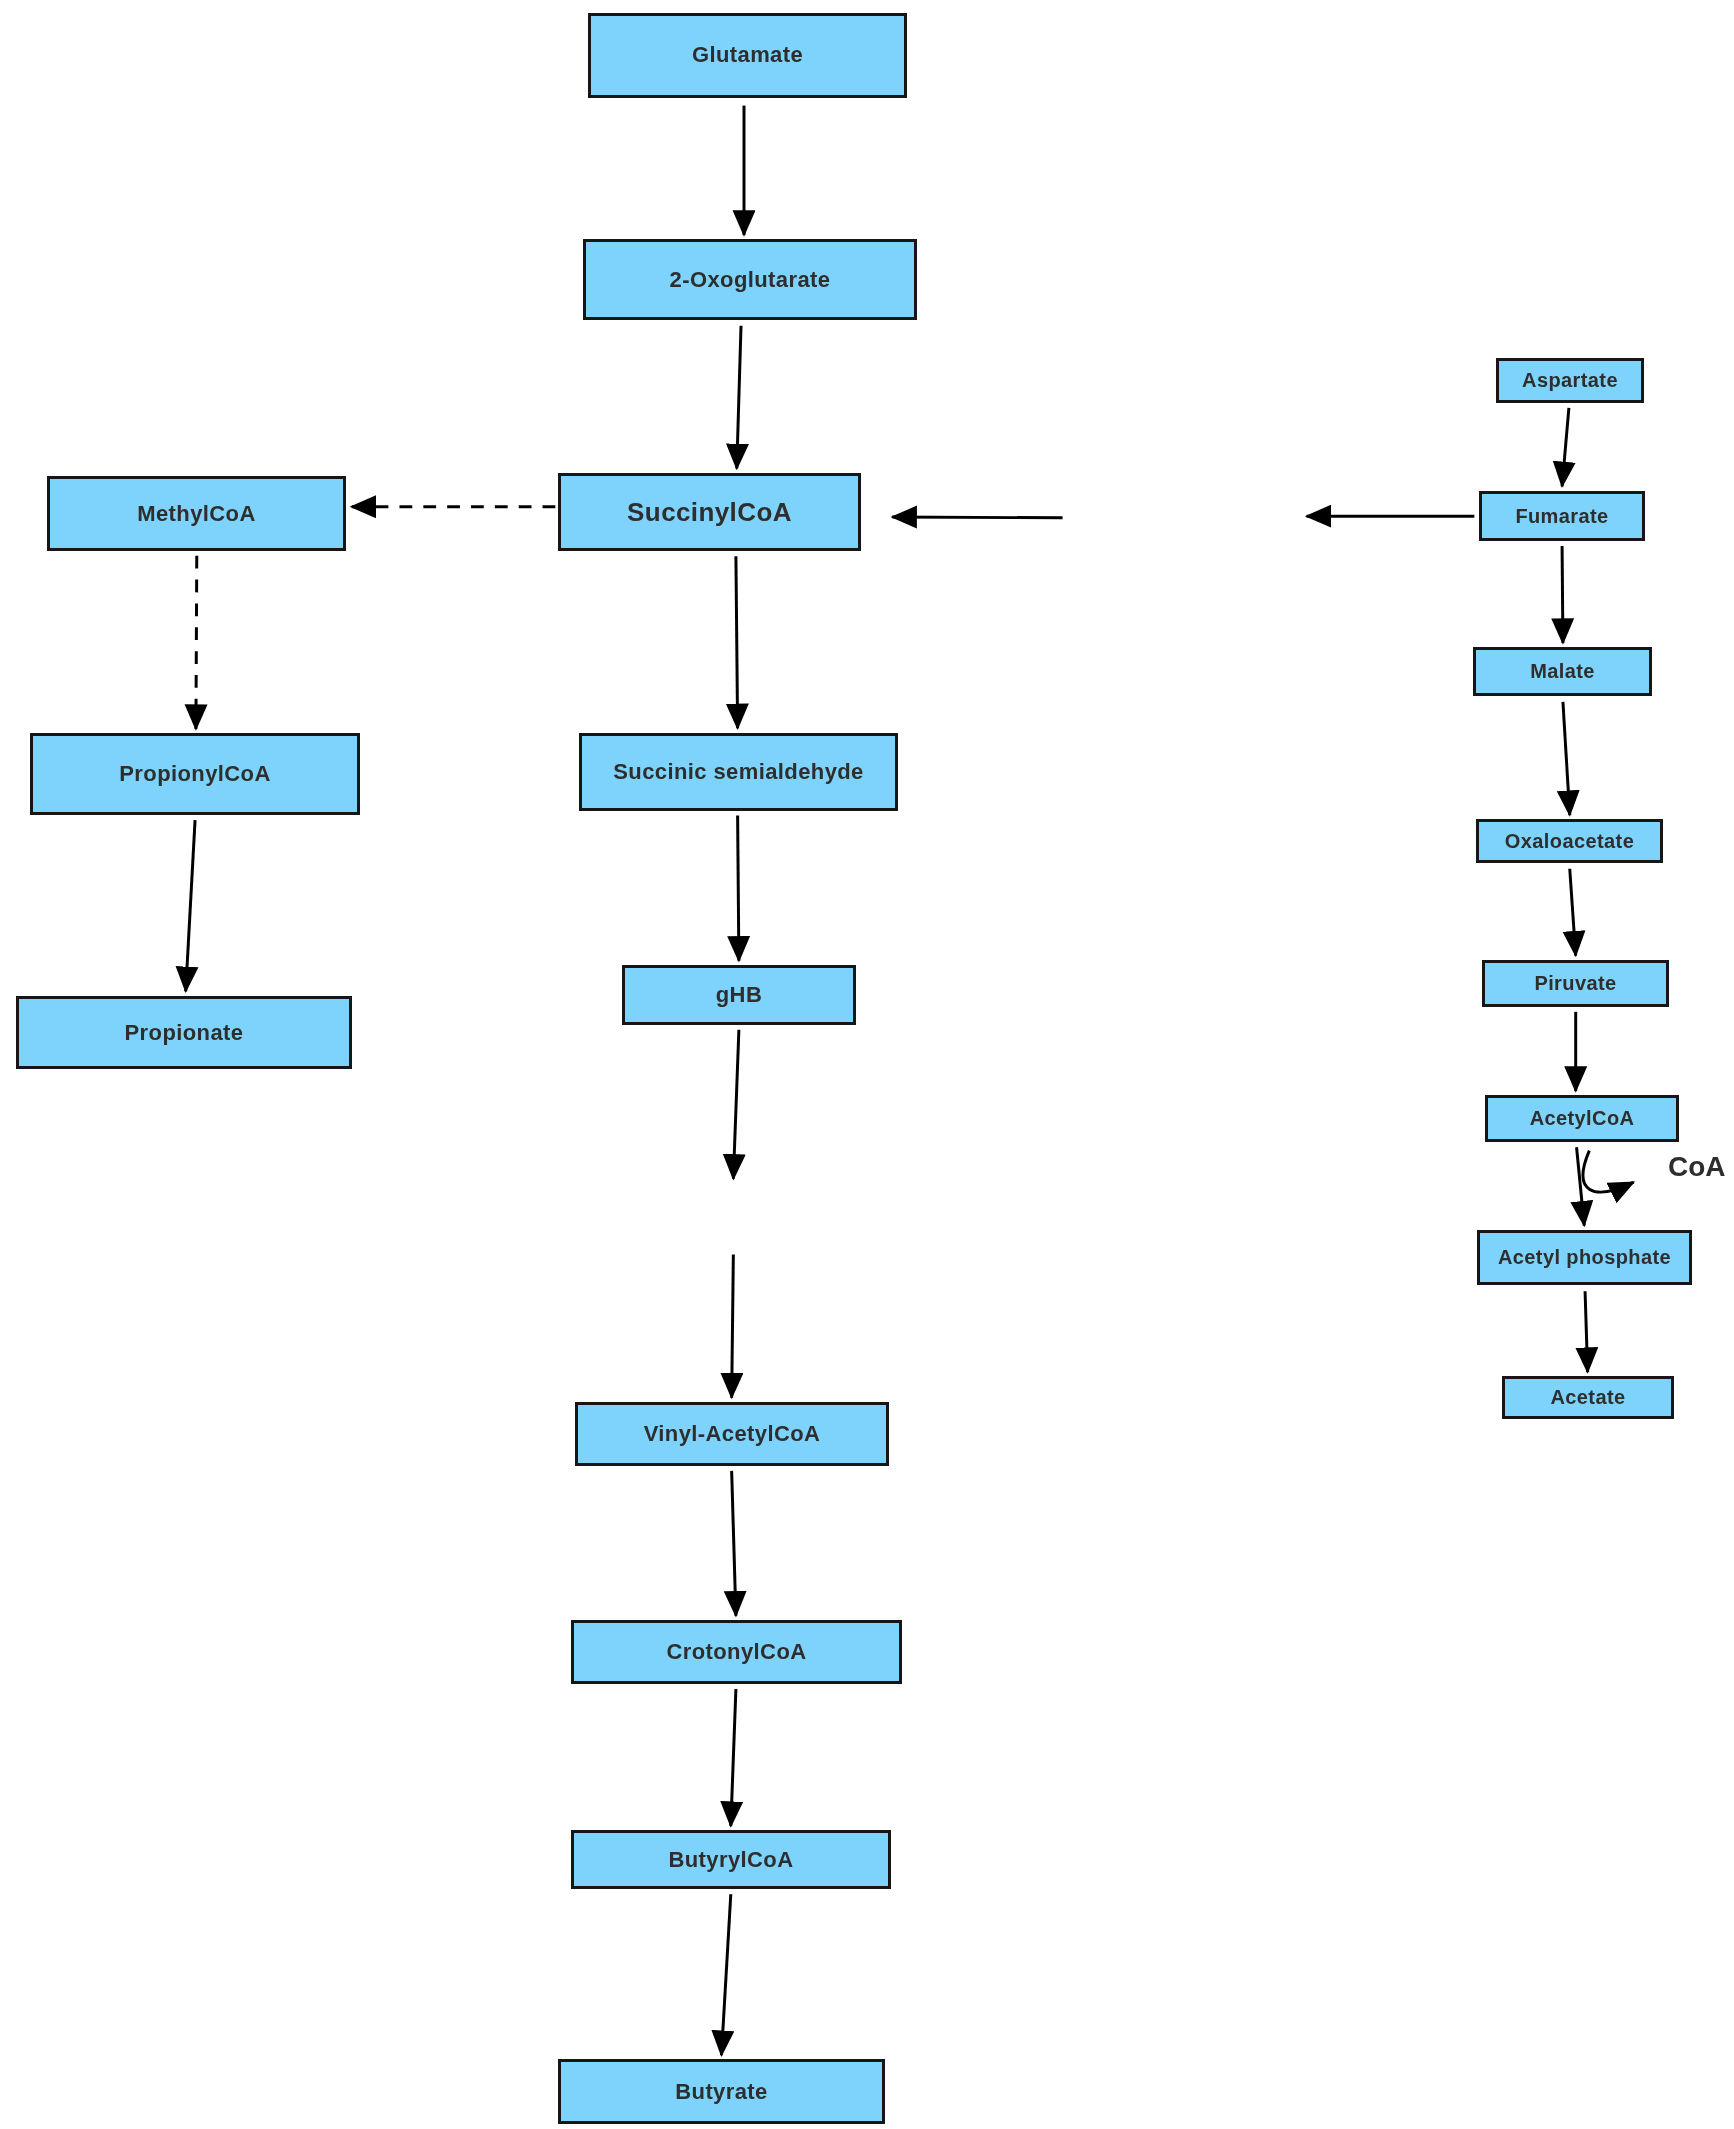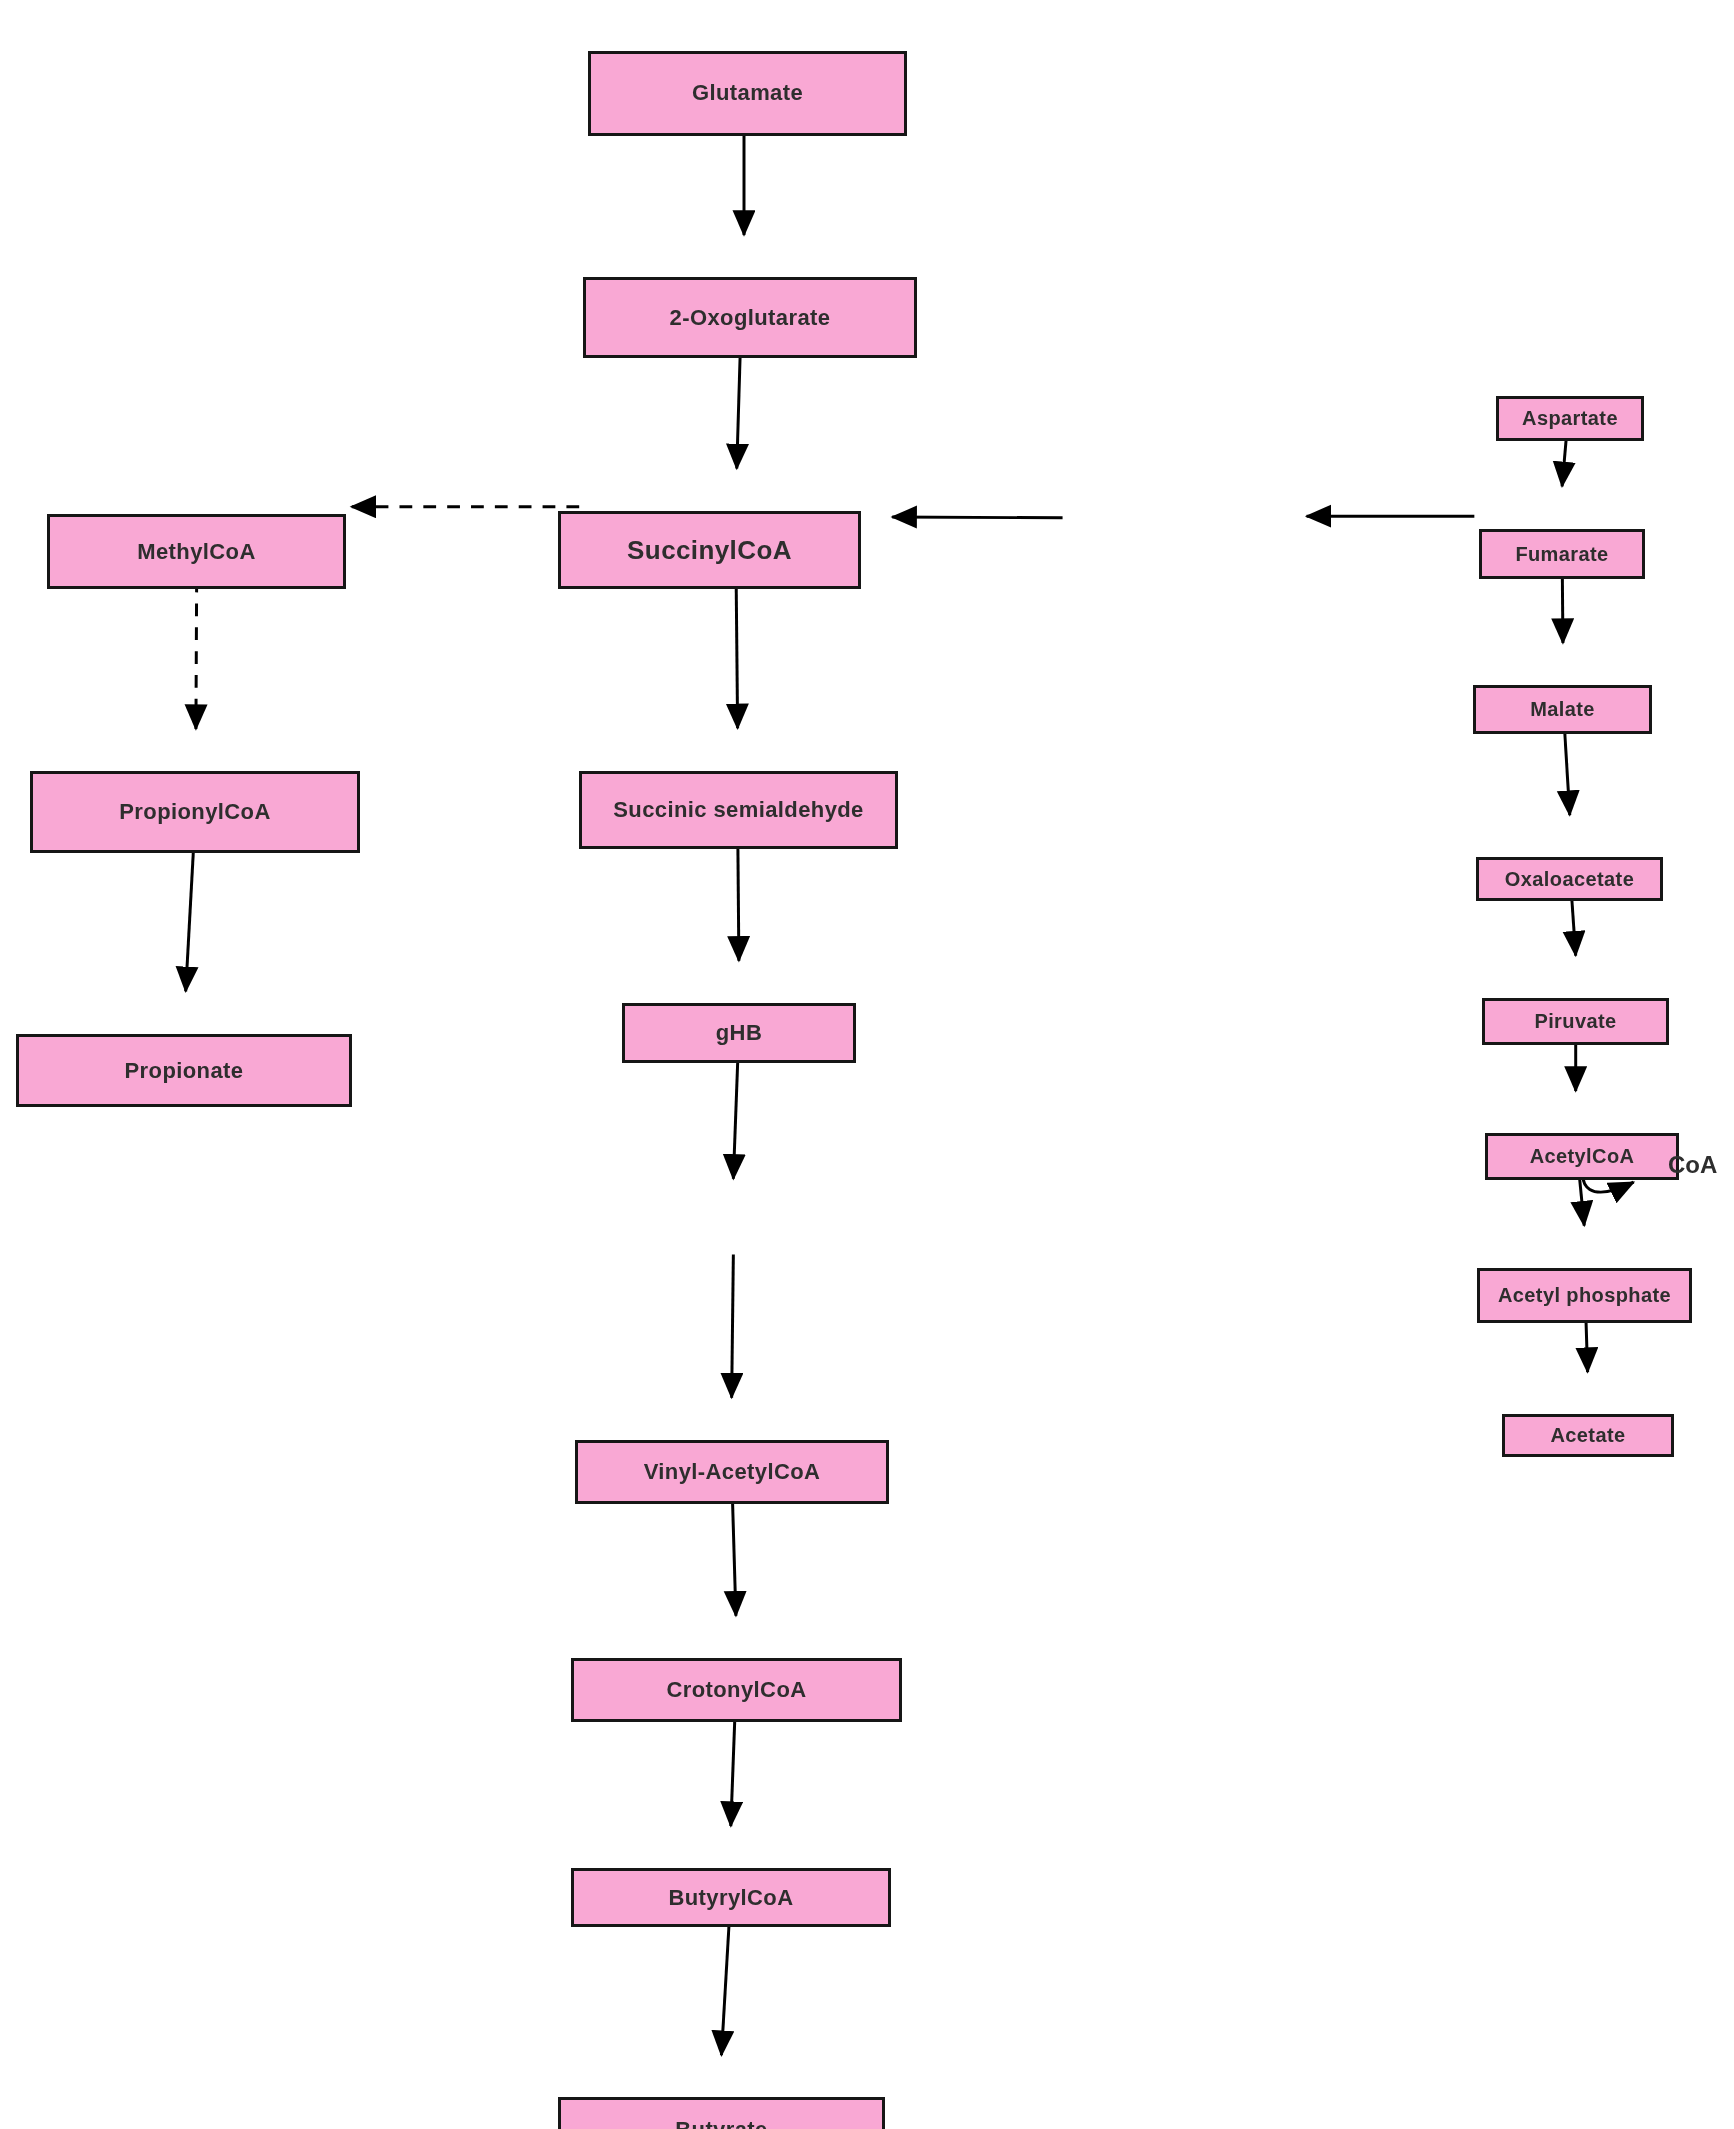--- a/index.html
+++ b/index.html
@@ -17,30 +17,29 @@
   #edges-layer {
     position: absolute;
     left: 0;
     top: 0;
     width: 1735px;
     height: 2131px;
   }
   .node {
     position: absolute;
     box-sizing: border-box;
-    background: #f9a8d4;
+    background: #7dd3fc;
     border: 3px solid #161616;
     display: flex;
     align-items: center;
     justify-content: center;
     text-align: center;
     font-weight: bold;
     color: #2e2e2e;
     letter-spacing: 0.4px;
-    margin-top: 38px;
   }
   .floating-label {
     position: absolute;
     font-weight: bold;
     color: #2e2e2e;
   }
 </style>
 </head>
 <body>
 
@@ -87,15 +86,15 @@
     <div class="node" style="left: 571px; top: 1830px; width: 320px; height: 59px; font-size: 22px;">ButyrylCoA</div>
     <div class="node" style="left: 558px; top: 2059px; width: 327px; height: 65px; font-size: 22px;">Butyrate</div>
     <div class="node" style="left: 1496px; top: 358px; width: 148px; height: 45px; font-size: 20px;">Aspartate</div>
     <div class="node" style="left: 1479px; top: 491px; width: 166px; height: 50px; font-size: 20px;">Fumarate</div>
     <div class="node" style="left: 1473px; top: 647px; width: 179px; height: 49px; font-size: 20px;">Malate</div>
     <div class="node" style="left: 1476px; top: 819px; width: 187px; height: 44px; font-size: 20px;">Oxaloacetate</div>
     <div class="node" style="left: 1482px; top: 960px; width: 187px; height: 47px; font-size: 20px;">Piruvate</div>
     <div class="node" style="left: 1485px; top: 1095px; width: 194px; height: 47px; font-size: 20px;">AcetylCoA</div>
     <div class="node" style="left: 1477px; top: 1230px; width: 215px; height: 55px; font-size: 20px;">Acetyl phosphate</div>
     <div class="node" style="left: 1502px; top: 1376px; width: 172px; height: 43px; font-size: 20px; text-align: right;">Acetate</div>
-    <div class="floating-label" style="left: 1668px; top: 1151px; font-size: 24px;">CoA</div>
+    <div class="floating-label" style="left: 1668px; top: 1151px; font-size: 28px;">CoA</div>
   </div>
 
 
 </body></html>

